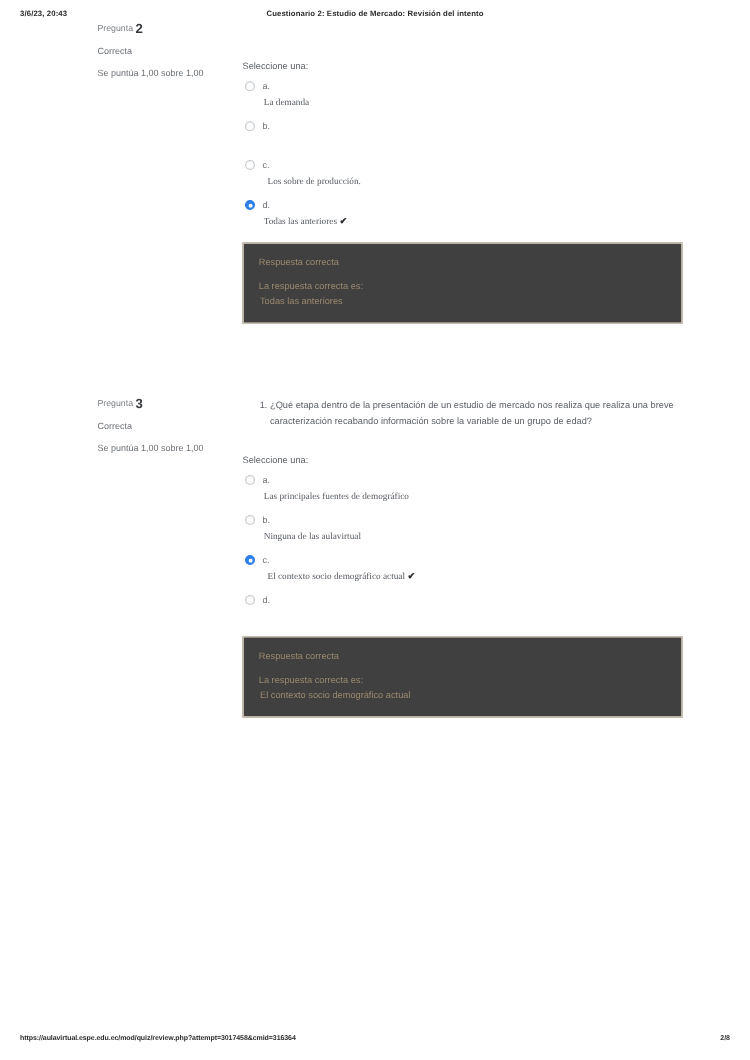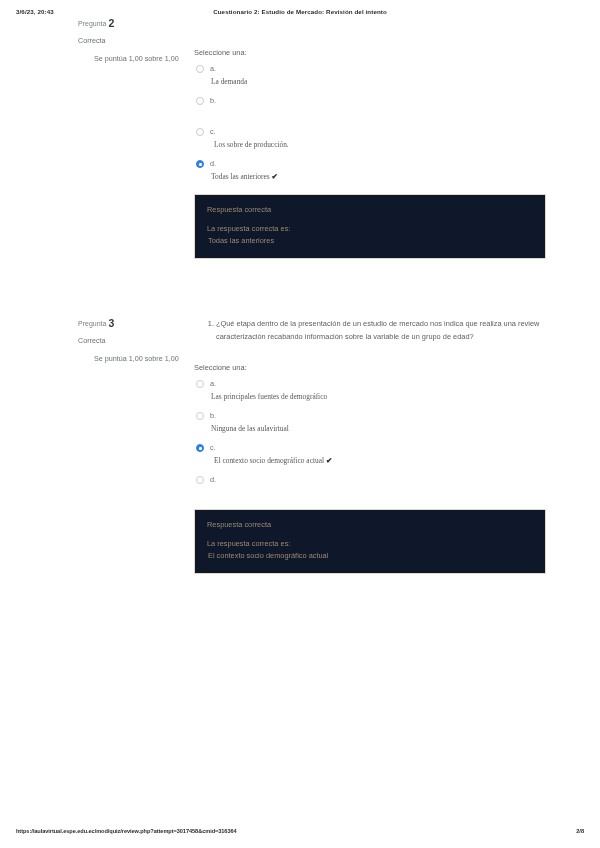--- a/index.html
+++ b/index.html
@@ -67,21 +67,20 @@
   }
   .qinfo .q-state {
     font-size: 7.2px;
     margin-bottom: 8px;
     color: #6b7075;
   }
   .qinfo .q-grade {
     font-size: 7.2px;
     line-height: 11px;
     color: #6b7075;
-    margin-left: 16px;
   }
 
   
   .qcontent {
     position: absolute;
     left: 194px; top: 0;
     width: 352px;
   }
 
   .qtext {
@@ -155,21 +154,21 @@
     font-size: 7.5px;
     color: #2b2f33;
     margin-left: 2px;
     font-weight: bold;
   }
 
   
   .feedback {
     margin-top: 12px;
     border: 1px solid #e4d7c3;
-    background: #0f172a;
+    background: #404040;
     padding: 10px 12px 12px 12px;
     color: #8a7a63;
   }
   .feedback .fb-title {
     font-size: 7.4px;
     color: #9a8a70;
     margin-bottom: 9px;
   }
   .feedback .fb-line {
     font-size: 7.4px;
@@ -255,21 +254,21 @@
       <div class="q-no">
         <span>Pregunta</span><span class="num">3</span>
       </div>
       <div class="q-state">Correcta</div>
       <div class="q-grade">Se puntúa 1,00 sobre 1,00</div>
     </div>
 
     <div class="qcontent">
       <div class="qtext numbered">
         <ol>
-          <li>¿Qué etapa dentro de la presentación de un estudio de mercado nos indica que realiza una review caracterización recabando información sobre la variable de un grupo de edad?</li>
+          <li>¿Qué etapa dentro de la presentación de un estudio de mercado nos realiza que realiza una breve caracterización recabando información sobre la variable de un grupo de edad?</li>
         </ol>
       </div>
 
       <div style="height:20px;"></div>
 
       <div class="prompt">Seleccione una:</div>
 
       <div class="answers">
         <div class="answer">
           <span class="radio"></span>

